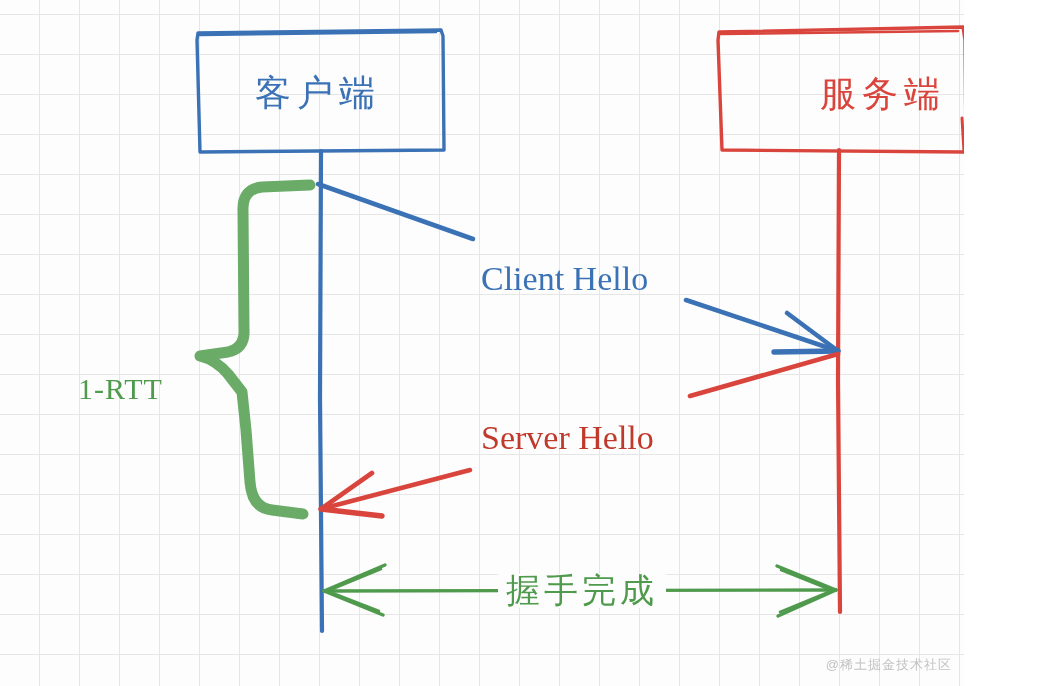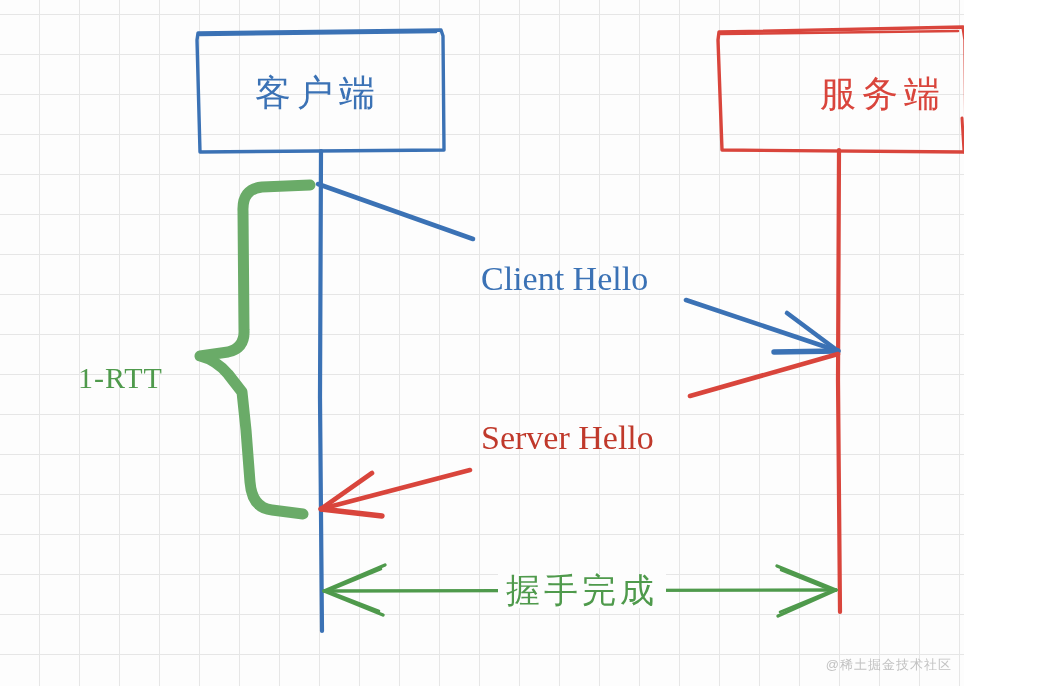--- a/index.html
+++ b/index.html
@@ -36,20 +36,21 @@
     font-family: "Liberation Serif", serif;
   }
   .msg-label {
     font-size: 34px;
     font-family: "Liberation Serif", serif;
   }
   .rtt-label {
     font-size: 30px;
     font-family: "Liberation Serif", serif;
     letter-spacing: 1px;
+    margin-top: 11px;
   }
   .hs-label {
     font-size: 34px;
     letter-spacing: 4px;
     font-family: "Liberation Serif", serif;
   }
   .watermark {
     position: absolute;
     right: 12px;
     bottom: 12px;

